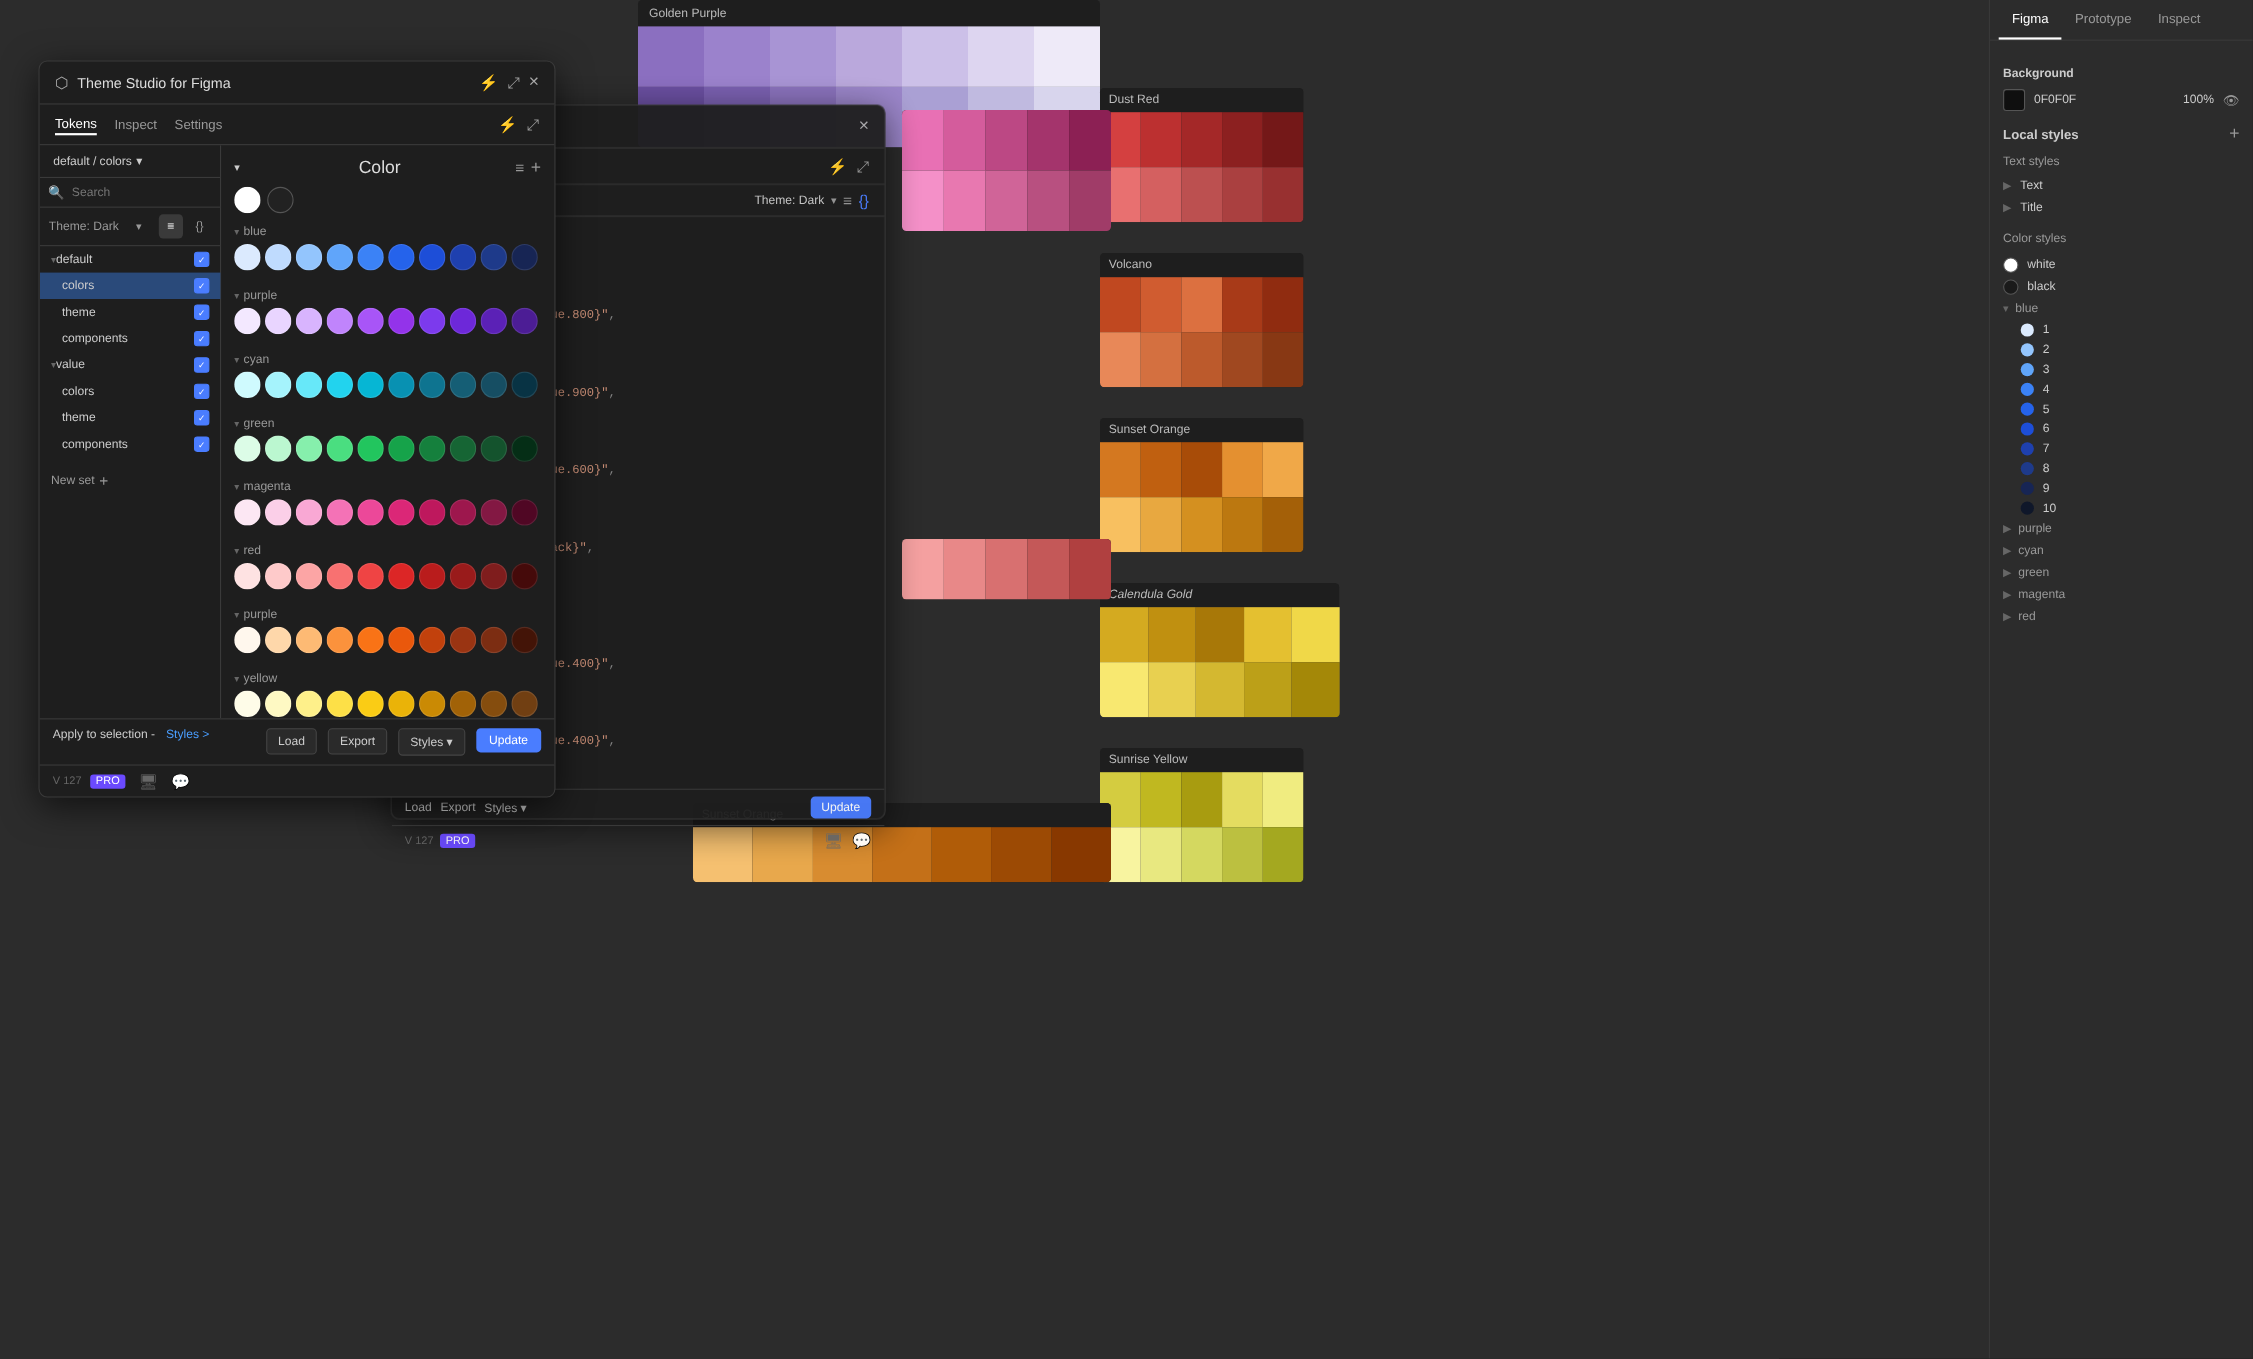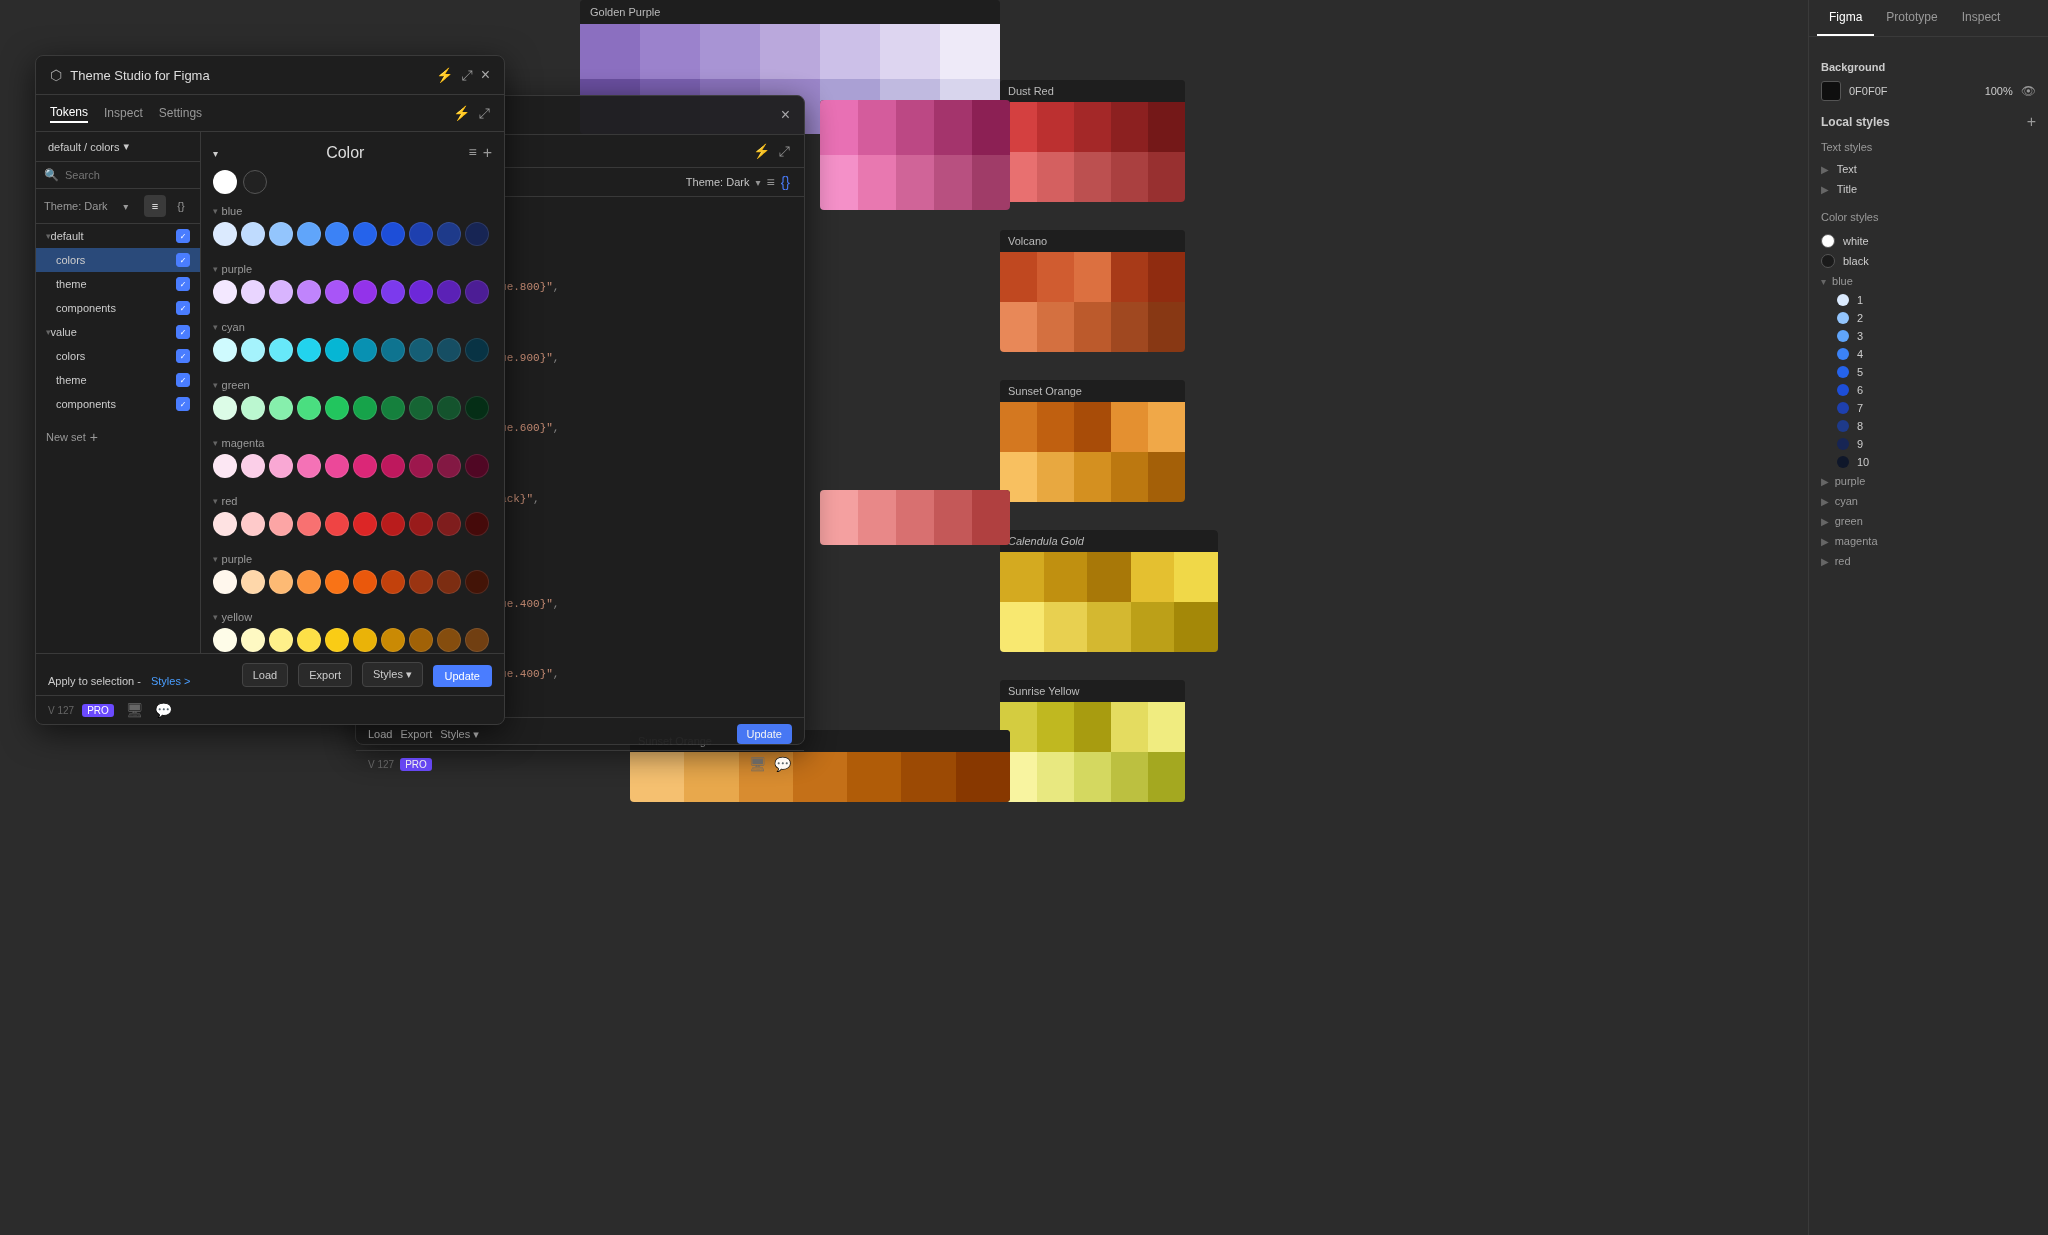--- a/index.html
+++ b/index.html
@@ -504,21 +504,21 @@
 
     .swatch-circle.black-swatch {
       background: #1a1a1a;
     }
 
     
     .tokens-toolbar {
       padding: 8px 12px;
       border-top: 1px solid #3a3a3a;
       display: flex;
-      align-items: flex-end;
+      align-items: flex-start;
       gap: 10px;
     }
 
     .apply-btn {
       font-size: 11px;
       color: #ccc;
       cursor: pointer;
       display: flex;
       align-items: center;
       gap: 4px;

